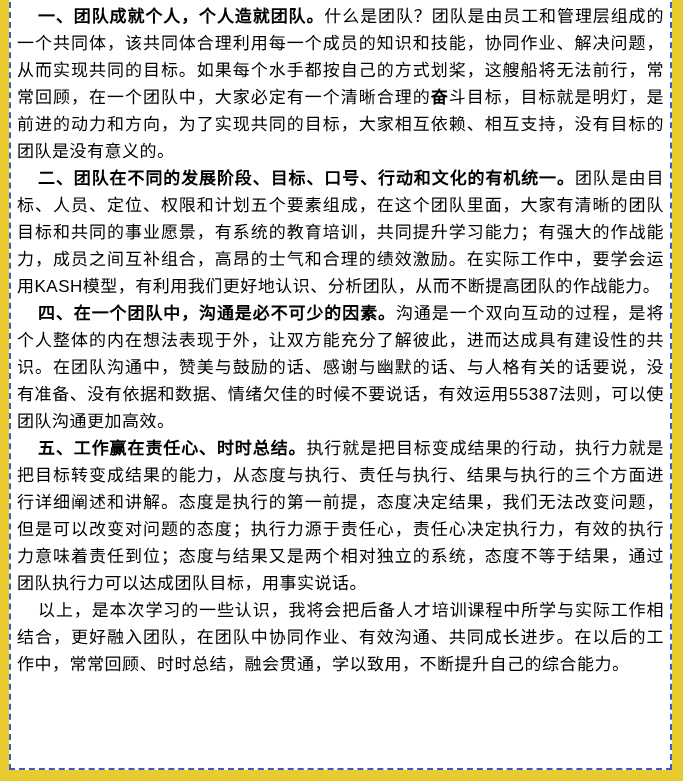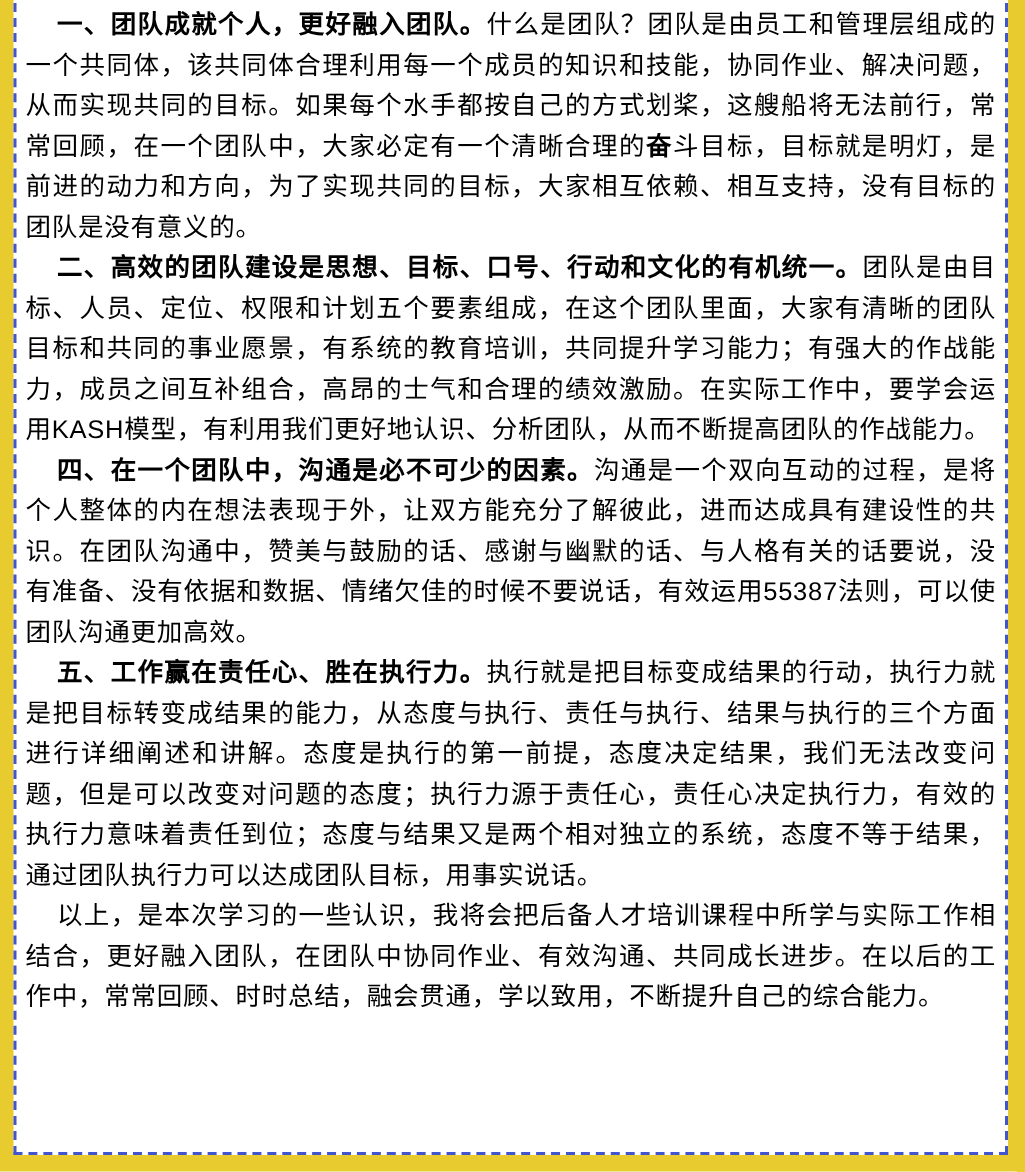--- a/index.html
+++ b/index.html
@@ -38,19 +38,19 @@
     text-indent:21px;
     letter-spacing:0.5px;
   }
   .seg-bold{font-weight:bold;}
 </style>
 </head>
 <body>
 
 <div class="page">
   <div class="content">
-      <p class="para"><span class="seg-bold">一、团队成就个人，更好融入团队。</span><span class="seg-normal">什么是团队？团队是由员工和管理层组成的一个共同体，该共同体合理利用每一个成员的知识和技能，协同作业、解决问题，从而实现共同的目标。如果每个水手都按自己的方式划桨，这艘船将无法前行，常常回顾，在一个团队中，大家必定有一个清晰合理的</span><span class="seg-bold">奋</span><span class="seg-normal">斗目标，目标就是明灯，是前进的动力和方向，为了实现共同的目标，大家相互依赖、相互支持，没有目标的团队是没有意义的。</span></p>
-      <p class="para"><span class="seg-bold">二、高效的团队建设是思想、目标、口号、行动和文化的有机统一。</span><span class="seg-normal">团队是由目标、人员、定位、权限和计划五个要素组成，在这个团队里面，大家有清晰的团队目标和共同的事业愿景，有系统的教育培训，共同提升学习能力；有强大的作战能力，成员之间互补组合，高昂的士气和合理的绩效激励。在实际工作中，要学会运用KASH模型，有利用我们更好地认识、分析团队，从而不断提高团队的作战能力。</span></p>
+      <p class="para"><span class="seg-bold">一、团队成就个人，个人造就团队。</span><span class="seg-normal">什么是团队？团队是由员工和管理层组成的一个共同体，该共同体合理利用每一个成员的知识和技能，协同作业、解决问题，从而实现共同的目标。如果每个水手都按自己的方式划桨，这艘船将无法前行，常常回顾，在一个团队中，大家必定有一个清晰合理的</span><span class="seg-bold">奋</span><span class="seg-normal">斗目标，目标就是明灯，是前进的动力和方向，为了实现共同的目标，大家相互依赖、相互支持，没有目标的团队是没有意义的。</span></p>
+      <p class="para"><span class="seg-bold">二、团队在不同的发展阶段、目标、口号、行动和文化的有机统一。</span><span class="seg-normal">团队是由目标、人员、定位、权限和计划五个要素组成，在这个团队里面，大家有清晰的团队目标和共同的事业愿景，有系统的教育培训，共同提升学习能力；有强大的作战能力，成员之间互补组合，高昂的士气和合理的绩效激励。在实际工作中，要学会运用KASH模型，有利用我们更好地认识、分析团队，从而不断提高团队的作战能力。</span></p>
       <p class="para"><span class="seg-bold">四、在一个团队中，沟通是必不可少的因素。</span><span class="seg-normal">沟通是一个双向互动的过程，是将个人整体的内在想法表现于外，让双方能充分了解彼此，进而达成具有建设性的共识。在团队沟通中，赞美与鼓励的话、感谢与幽默的话、与人格有关的话要说，没有准备、没有依据和数据、情绪欠佳的时候不要说话，有效运用55387法则，可以使团队沟通更加高效。</span></p>
-      <p class="para"><span class="seg-bold">五、工作赢在责任心、胜在执行力。</span><span class="seg-normal">执行就是把目标变成结果的行动，执行力就是把目标转变成结果的能力，从态度与执行、责任与执行、结果与执行的三个方面进行详细阐述和讲解。态度是执行的第一前提，态度决定结果，我们无法改变问题，但是可以改变对问题的态度；执行力源于责任心，责任心决定执行力，有效的执行力意味着责任到位；态度与结果又是两个相对独立的系统，态度不等于结果，通过团队执行力可以达成团队目标，用事实说话。</span></p>
+      <p class="para"><span class="seg-bold">五、工作赢在责任心、时时总结。</span><span class="seg-normal">执行就是把目标变成结果的行动，执行力就是把目标转变成结果的能力，从态度与执行、责任与执行、结果与执行的三个方面进行详细阐述和讲解。态度是执行的第一前提，态度决定结果，我们无法改变问题，但是可以改变对问题的态度；执行力源于责任心，责任心决定执行力，有效的执行力意味着责任到位；态度与结果又是两个相对独立的系统，态度不等于结果，通过团队执行力可以达成团队目标，用事实说话。</span></p>
       <p class="para"><span class="seg-normal">以上，是本次学习的一些认识，我将会把后备人才培训课程中所学与实际工作相结合，更好融入团队，在团队中协同作业、有效沟通、共同成长进步。在以后的工作中，常常回顾、时时总结，融会贯通，学以致用，不断提升自己的综合能力。</span></p>
     </div>
 </div>
 
 </body></html>

